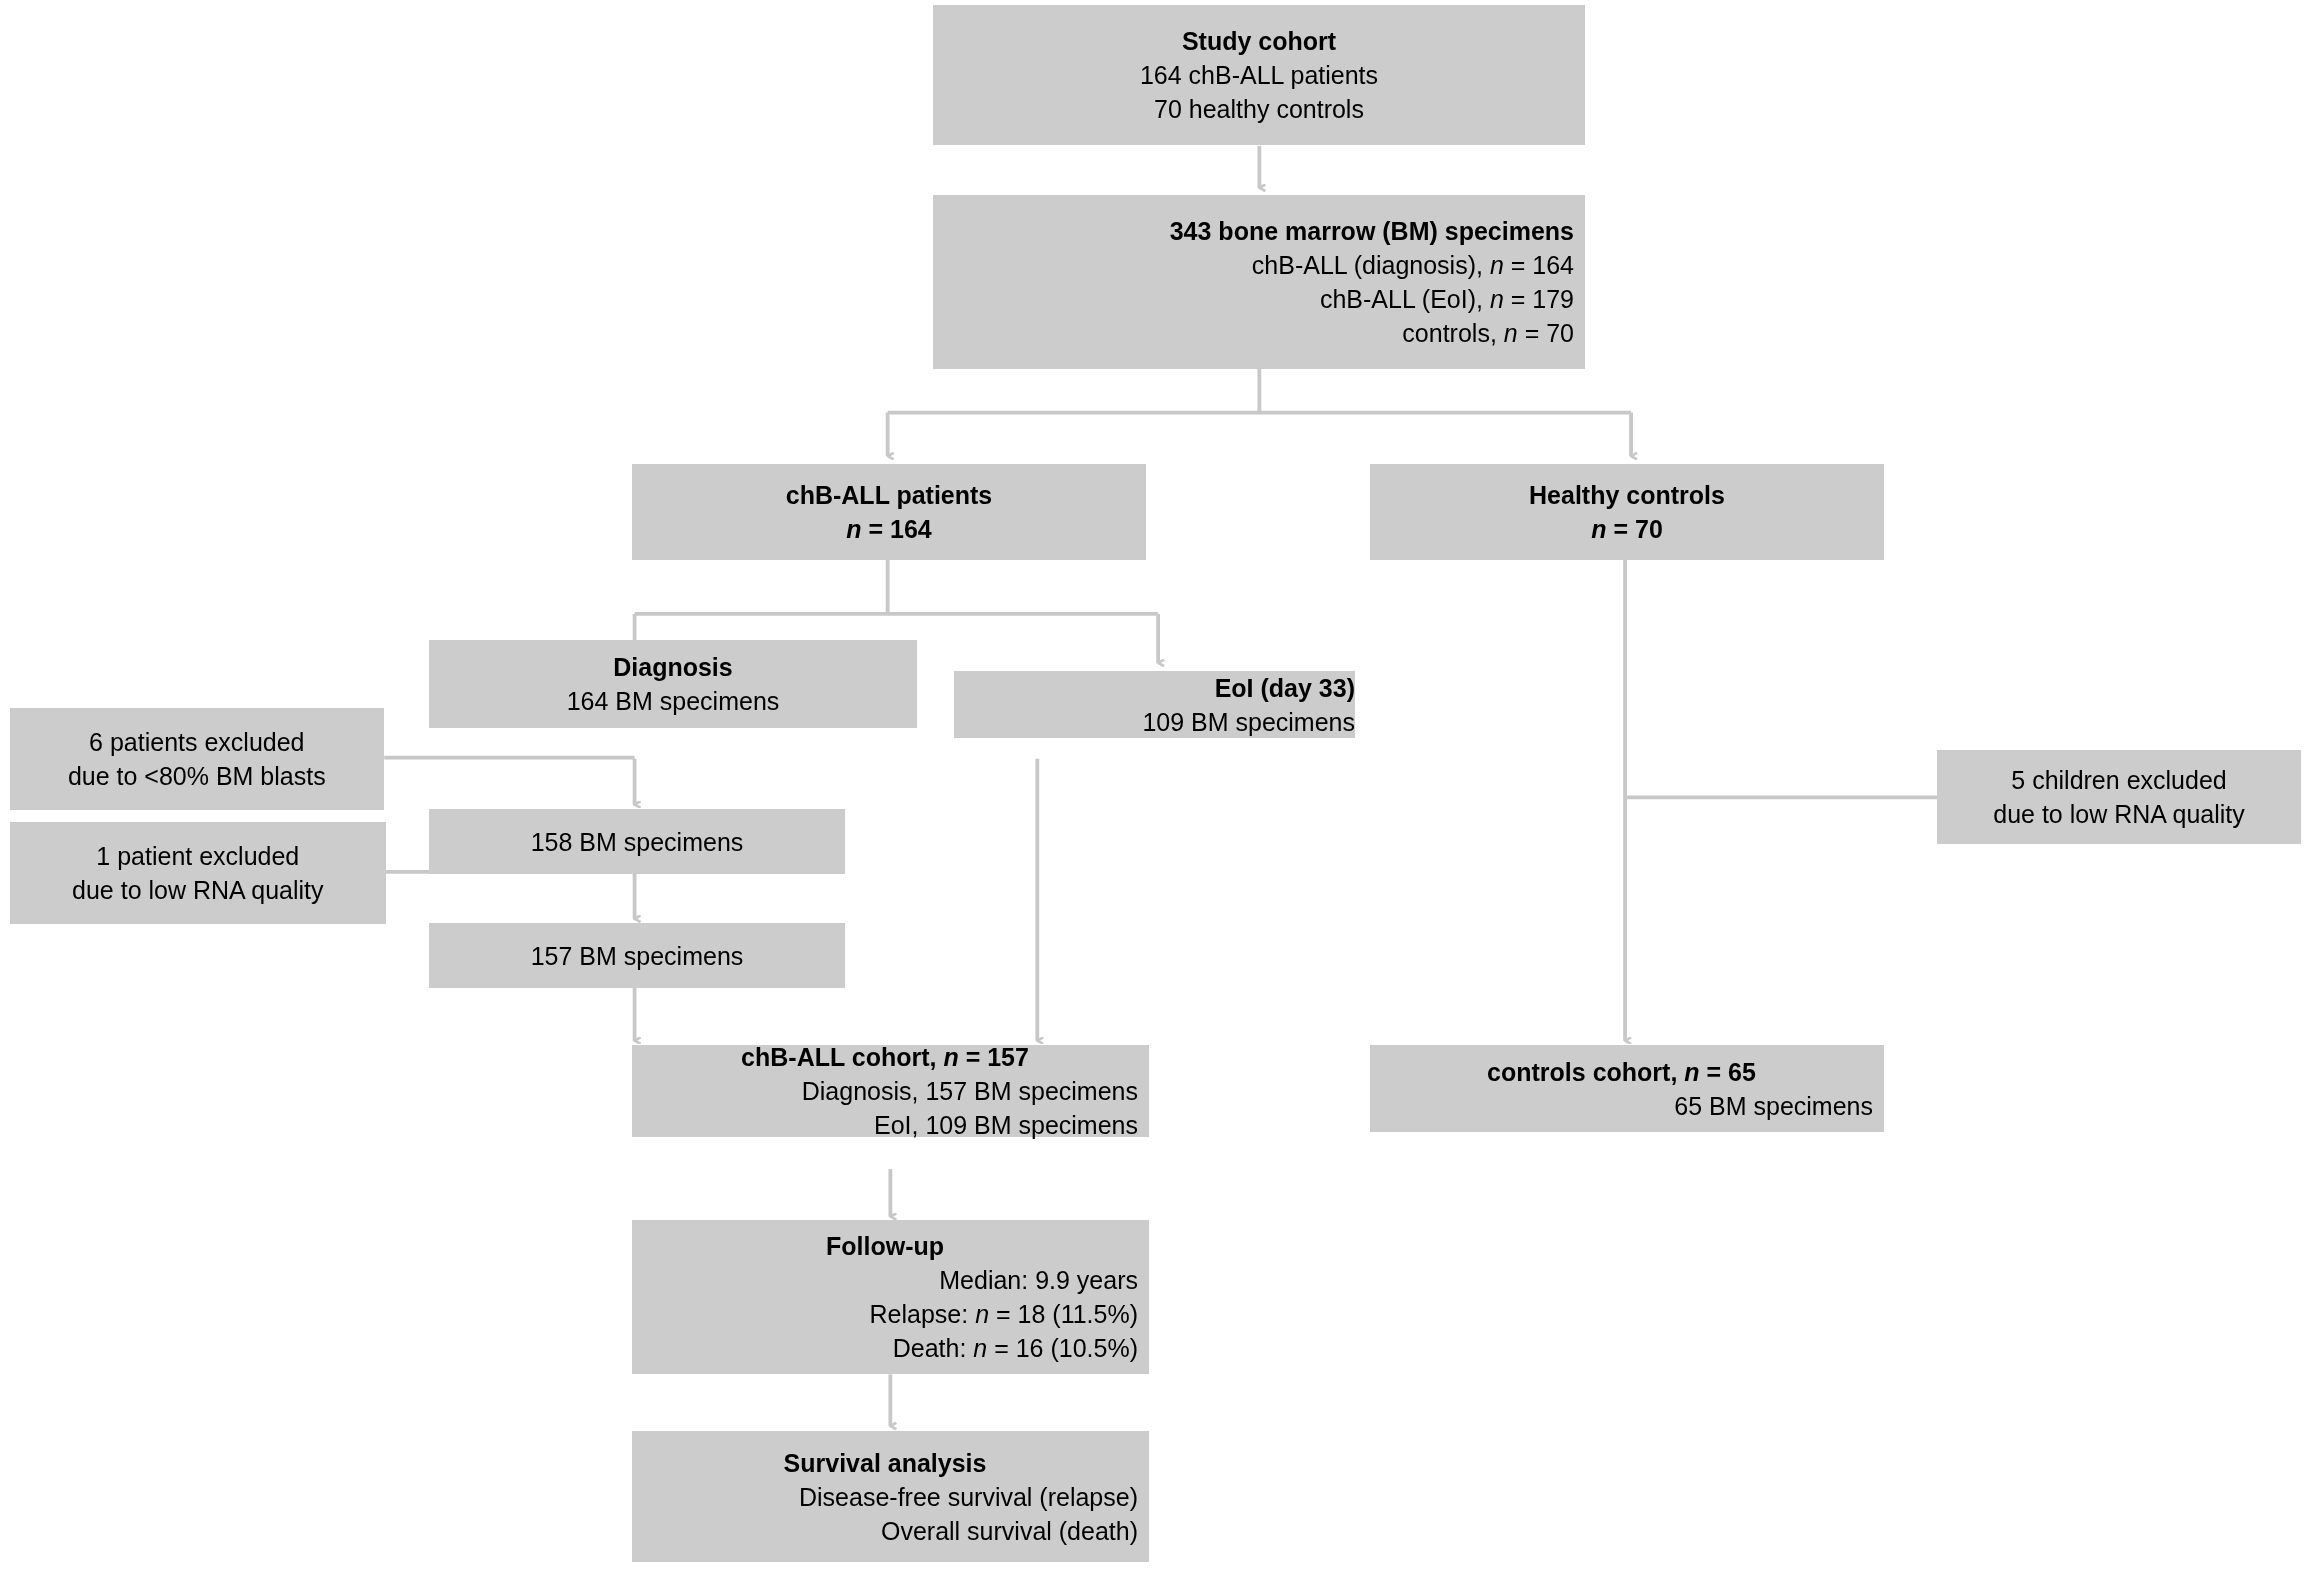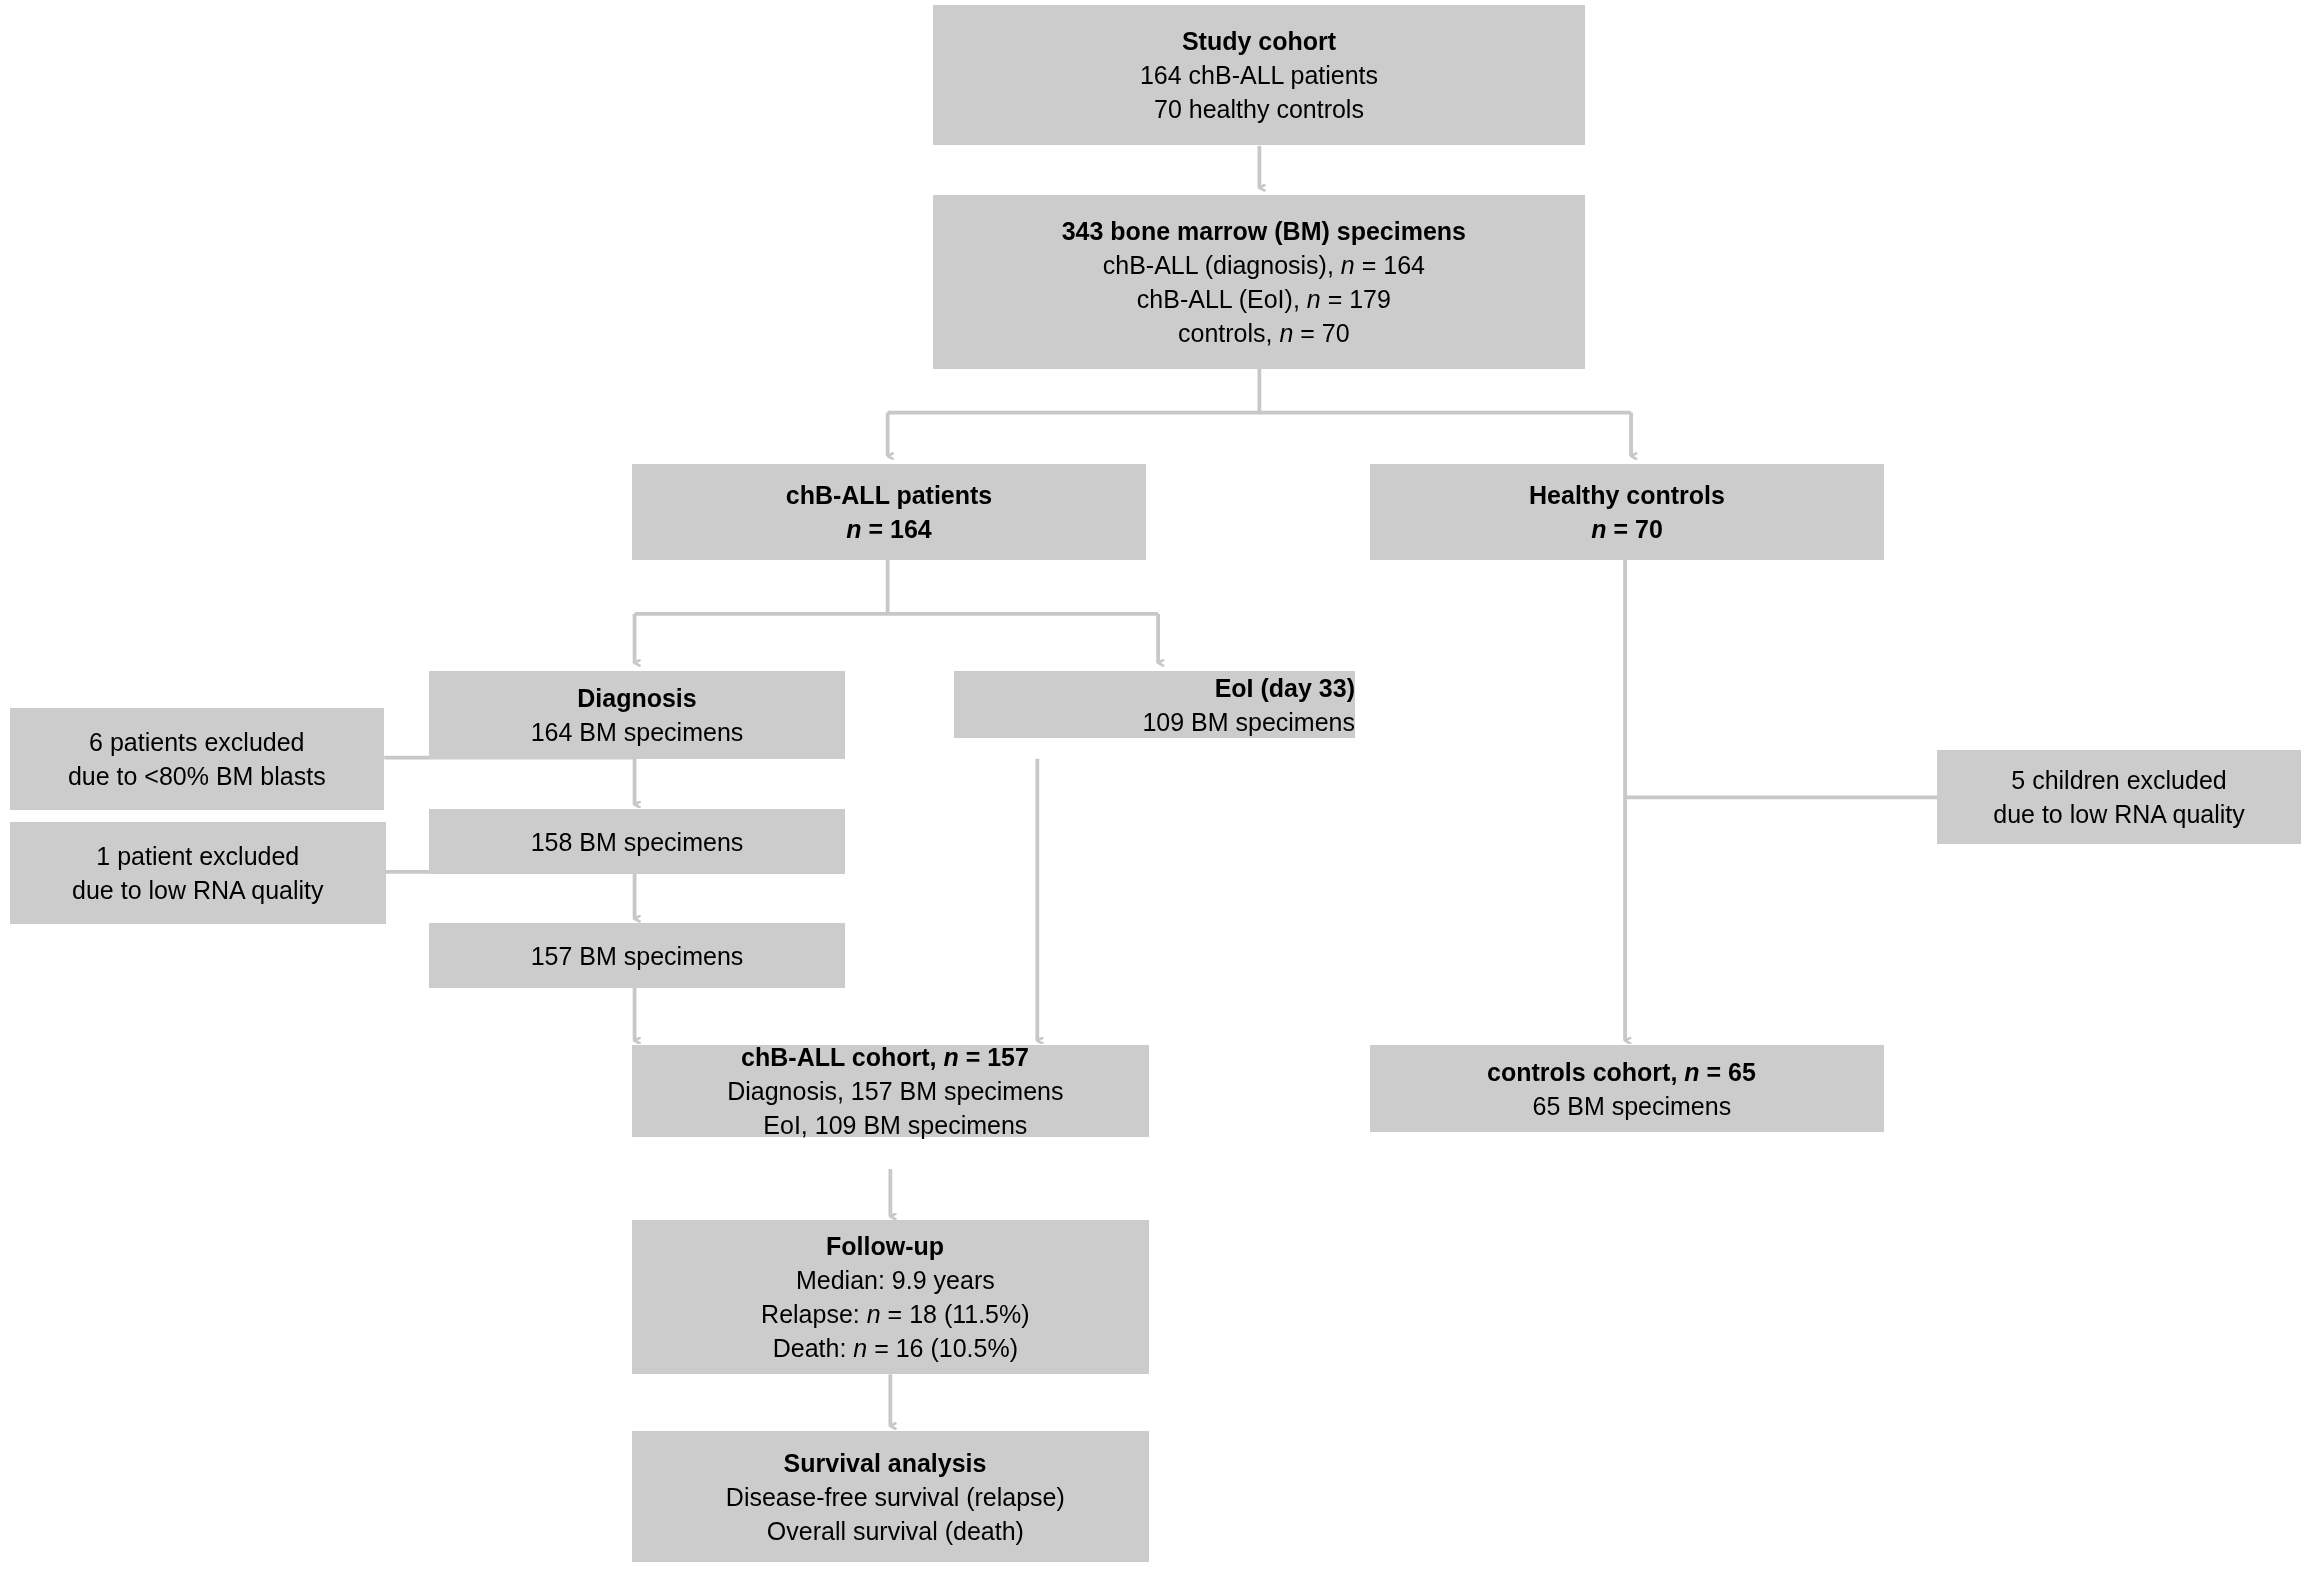--- a/index.html
+++ b/index.html
@@ -4,21 +4,21 @@
 <style>
   html,body{margin:0;padding:0;background:#ffffff;}
   body{width:2307px;height:1592px;position:relative;overflow:hidden;
        font-family:"Liberation Sans","DejaVu Sans",sans-serif;color:#000;}
   #stage{position:absolute;left:0;top:0;width:2307px;height:1592px;}
   svg#connectors{position:absolute;left:0;top:0;width:2307px;height:1592px;}
   .box{position:absolute;background:#cccccc;box-sizing:border-box;
        display:flex;flex-direction:column;justify-content:center;}
   .box .ln{font-size:25px;line-height:34px;white-space:nowrap;}
   .box.center .ln{text-align:center;}
-  .box.left .ln{text-align:center;}
+  .box.left .ln{text-align:right;}
   .box.pad{padding-left:20.7px;padding-right:11px;}
   .bold{font-weight:bold;}
   .it{font-style:italic;}
 </style>
 </head>
 <body>
 
 <div id="stage">
 
   <svg id="connectors" viewBox="0 0 4239 2925" preserveAspectRatio="none">
@@ -76,21 +76,21 @@
   <div class="box center" style="left:632px;top:464px;width:514px;height:96px;">
     <div class="ln bold">chB-ALL patients</div>
     <div class="ln bold"><span class="it">n</span><span> = 164</span></div>
   </div>
 
   <div class="box center" style="left:1370px;top:464px;width:514px;height:96px;">
     <div class="ln bold">Healthy controls</div>
     <div class="ln bold"><span class="it">n</span><span> = 70</span></div>
   </div>
 
-  <div class="box center" style="left:429px;top:671px;width:416px;height:88px;">
+  <div class="box center" style="left:429px;top:640px;width:488px;height:88px;">
     <div class="ln bold">Diagnosis</div>
     <div class="ln">164 BM specimens</div>
   </div>
 
   <div class="box center" style="left:954px;top:671px;width:401px;height:67px;align-items:flex-end;">
     <div class="ln bold">EoI (day 33)</div>
     <div class="ln">109 BM specimens</div>
   </div>
 
   <div class="box center" style="left:9.8px;top:708px;width:374px;height:102px;">

